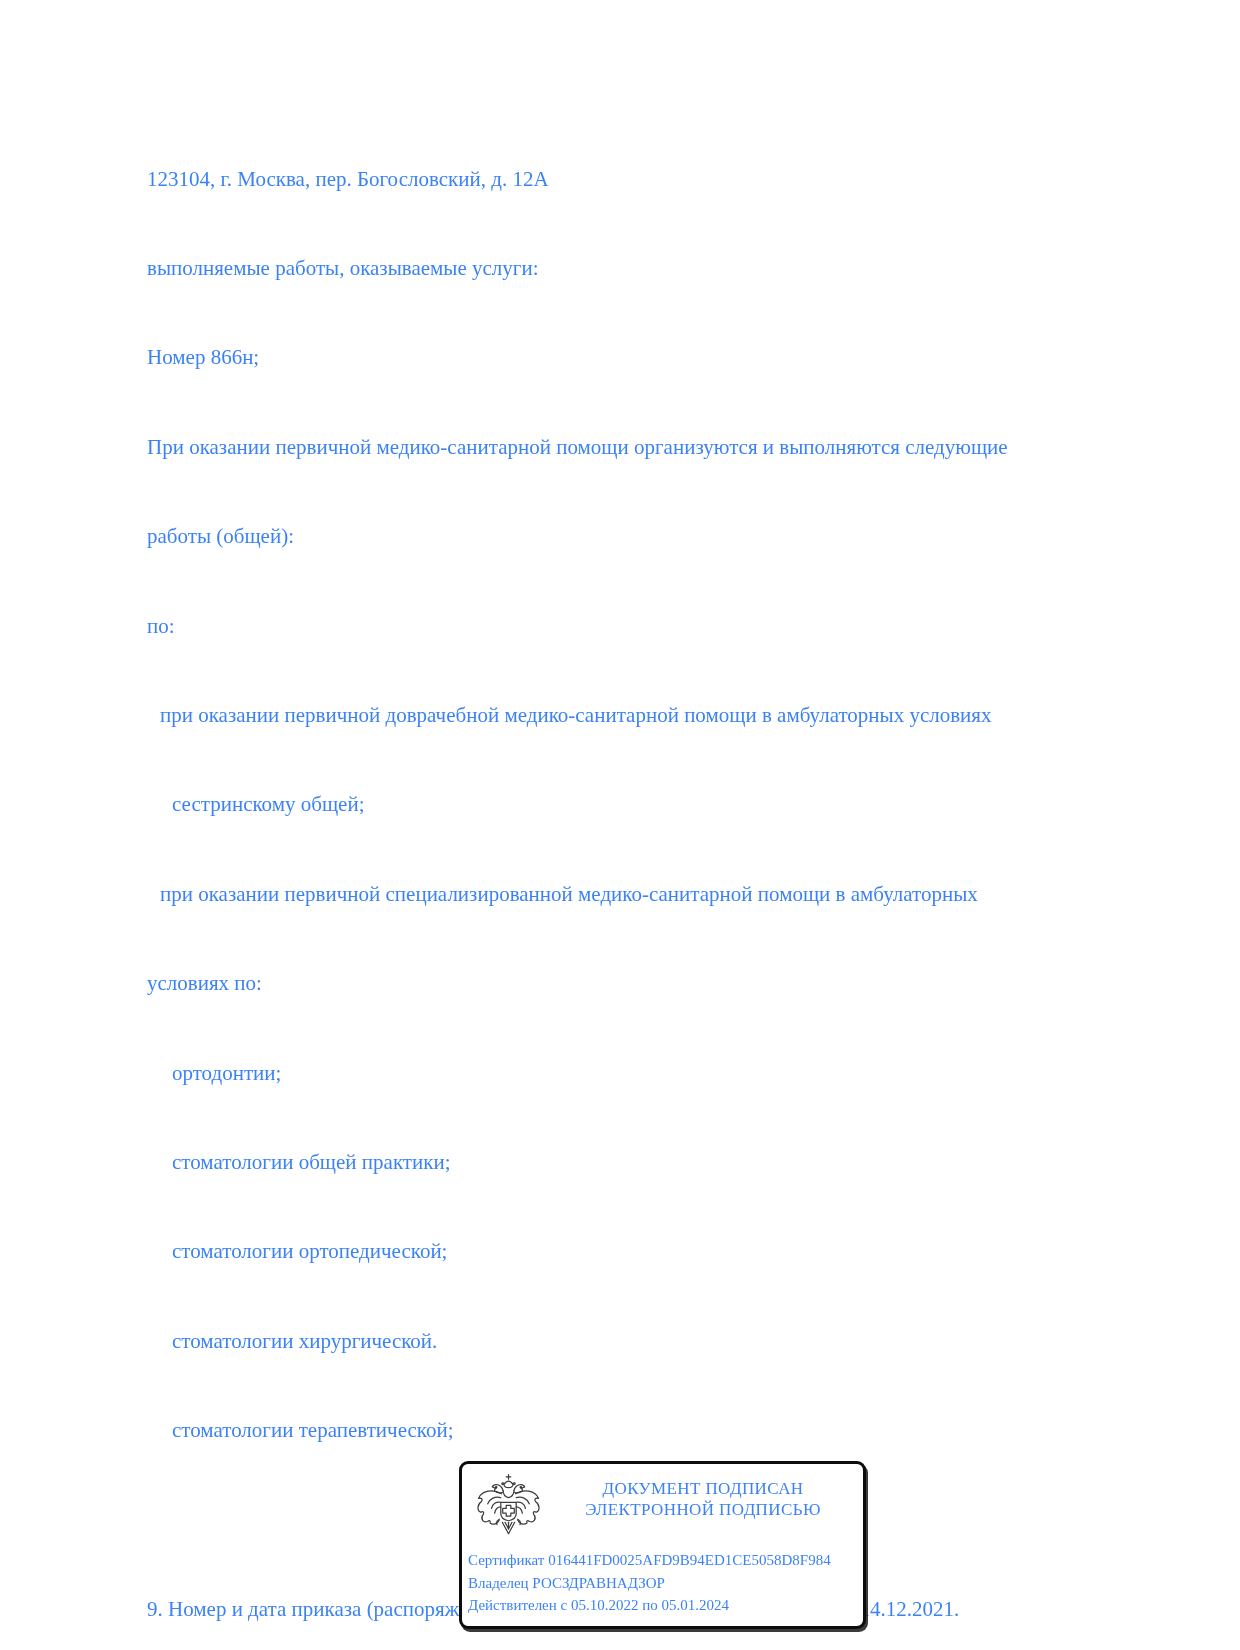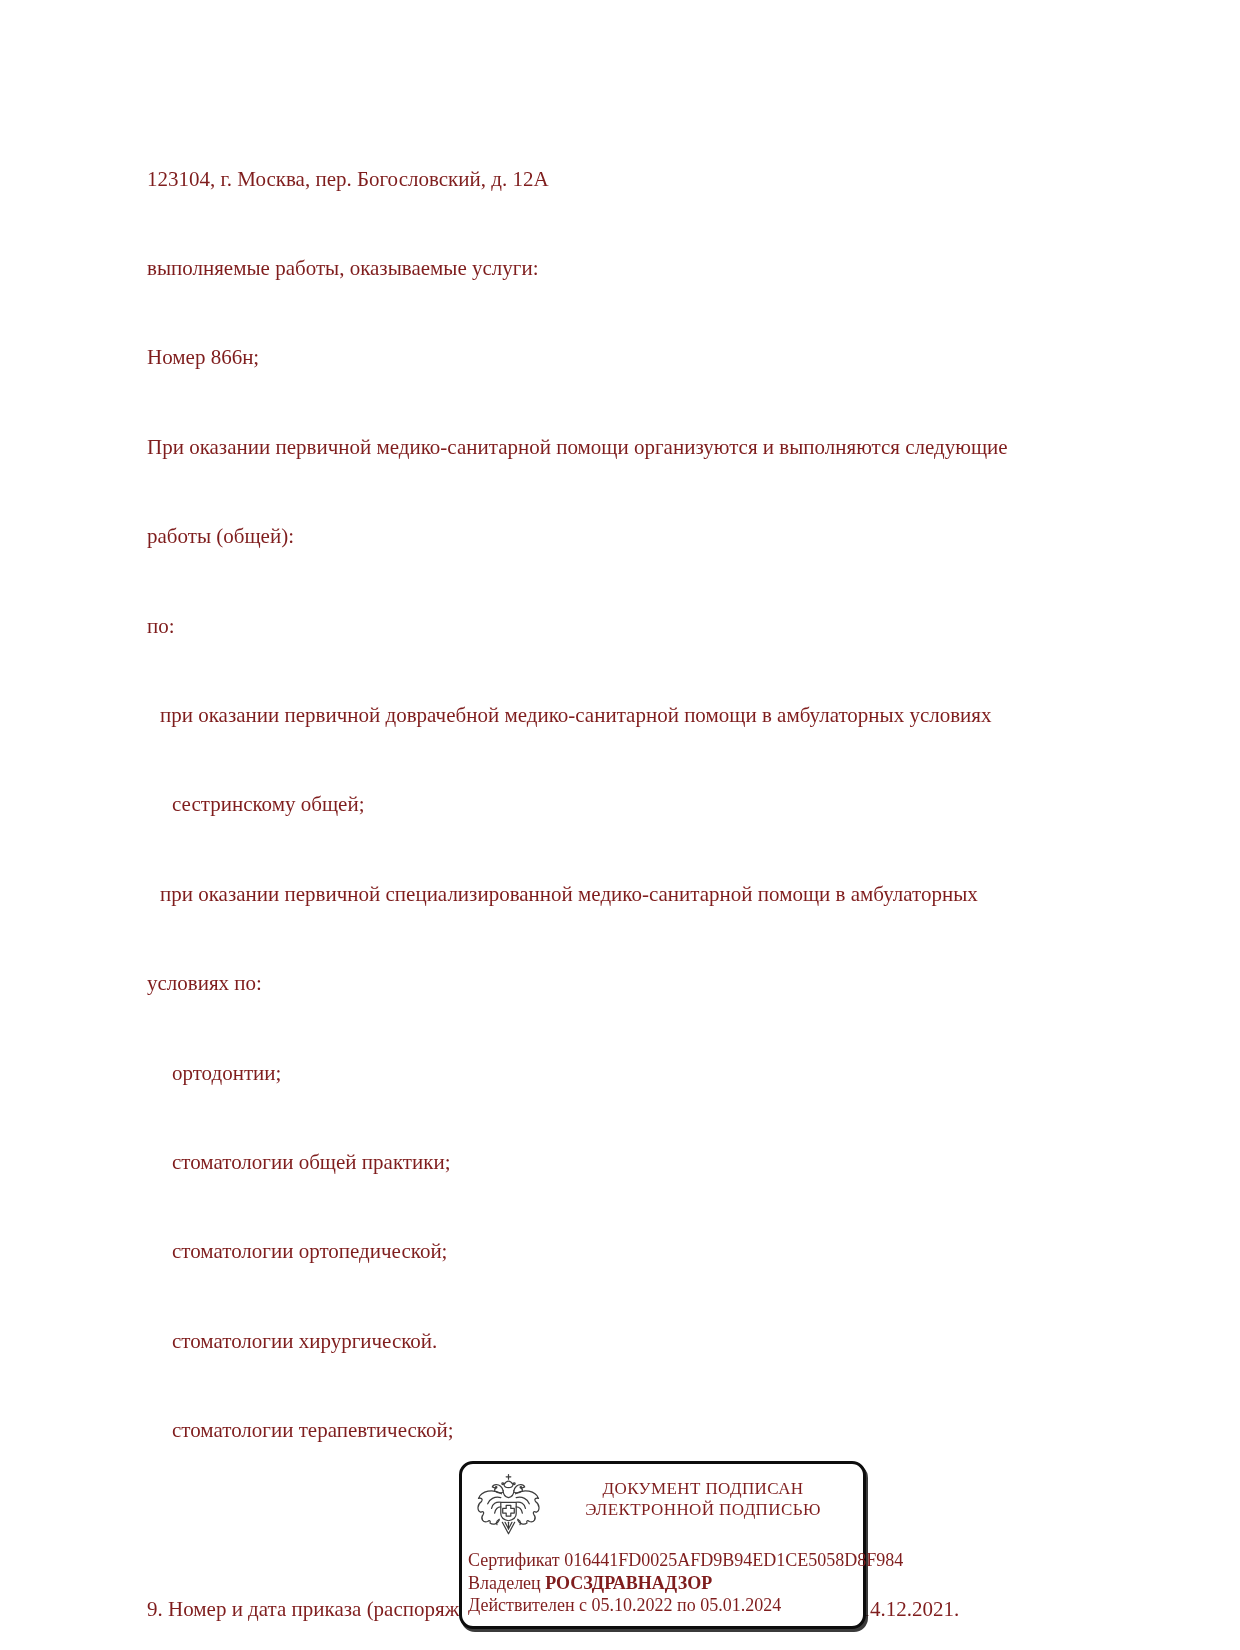--- a/index.html
+++ b/index.html
@@ -7,21 +7,21 @@
     padding: 0;
     background: #ffffff;
   }
   .page {
     position: relative;
     width: 1240px;
     height: 1650px;
     background: #ffffff;
     overflow: hidden;
     font-family: "Liberation Serif", serif;
-    color: #7f1d1d;
+    color: #3b82f6;
   }
   .doc-text {
     position: absolute;
     left: 147px;
     top: 105px;
     font-size: 21px;
     line-height: 29.8px;
     white-space: pre;
   }
   .doc-text .line {
@@ -32,21 +32,21 @@
   .doc-text .ind2 { padding-left: 25px; }
 
   .stamp {
     position: absolute;
     left: 459px;
     top: 1461px;
     width: 407px;
     height: 168px;
     box-sizing: border-box;
     border: 3px solid #0d0d0d;
-    border-radius: 14px;
+    border-radius: 9px;
     background: #ffffff;
     box-shadow: 2px 3px 0 rgba(10,10,10,0.8);
   }
   .stamp .emblem {
     position: absolute;
     left: 8px;
     top: 9px;
     width: 77px;
     height: 77px;
   }
@@ -58,25 +58,25 @@
     text-align: center;
     font-size: 17px;
     line-height: 21px;
     letter-spacing: 0.4px;
   }
   .stamp .cert-block {
     position: absolute;
     left: 6px;
     top: 85px;
     width: 392px;
-    font-size: 18px;
+    font-size: 15px;
     line-height: 22.6px;
     white-space: nowrap;
   }
-  .cert-block .owner-name { font-weight: bold; }
+  .cert-block .owner-name { font-weight: normal; }
 </style>
 </head>
 <body>
 
 <div class="page">
 
   <div class="doc-text">
     <div class="line">123104, г. Москва, пер. Богословский, д. 12А</div>
     <div class="line">выполняемые работы, оказываемые услуги:</div>
     <div class="line">Номер 866н;</div>

